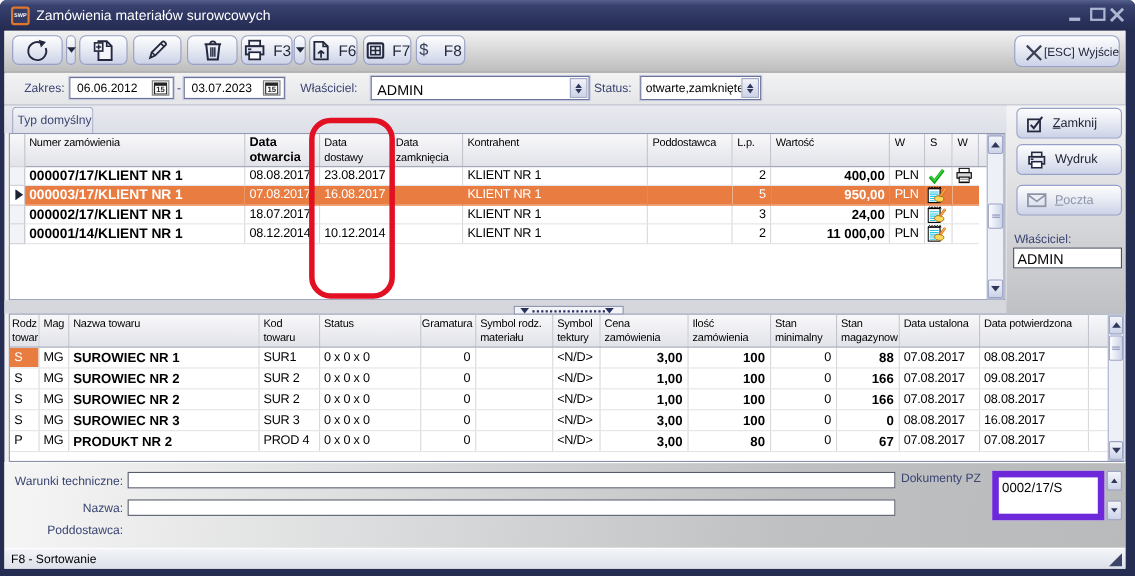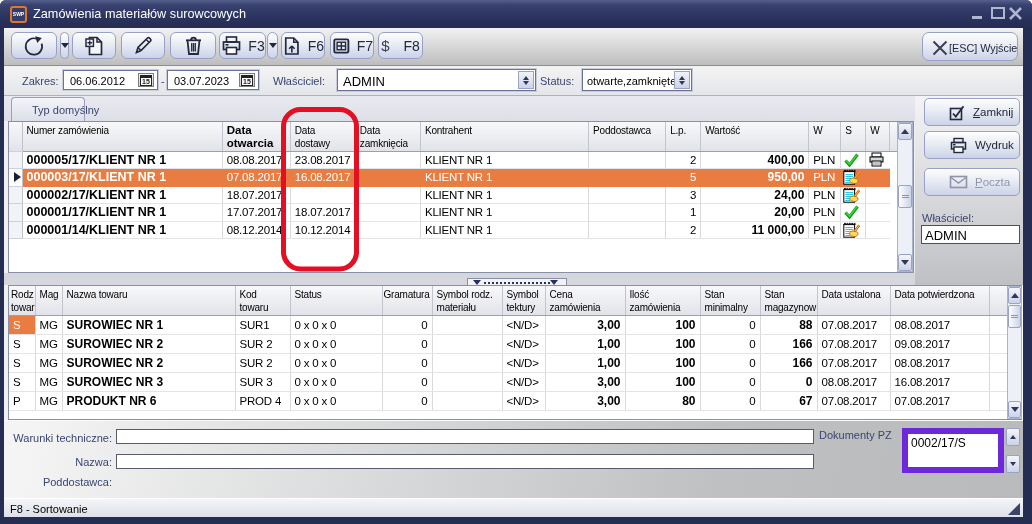--- a/index.html
+++ b/index.html
@@ -19,21 +19,21 @@
 #filter{position:absolute;left:4px;top:67px;width:1019px;height:29px;background:linear-gradient(#f3f3f4,#e4e5e8);border-bottom:1px solid #abb0c2}
 .flabel{position:absolute;top:75px;color:#3a4572;font-size:11px}
 .finput{position:absolute;top:70px;height:20px;background:#fff;border:1px solid #6a719a;box-shadow:0 0 0 1px #c8cbda}
 .calbtn{position:absolute;top:2px;width:16px;height:14px;background:linear-gradient(#f5f5f5,#cfcfcf);border:1px solid #7d7d7d;display:flex;align-items:center;justify-content:center}
 .spin{position:absolute;right:1px;top:1px;bottom:1px;width:16px;background:linear-gradient(#f2f3f8,#ccd3e6);border:1px solid #9aa3c4;display:flex;flex-direction:column;align-items:center;justify-content:center;gap:1px}
 .spin i{width:0;height:0;border-left:3px solid transparent;border-right:3px solid transparent}
 .spin .u{border-bottom:4px solid #30375c}
 .spin .d{border-top:4px solid #30375c}
 
 #tabstrip{position:absolute;left:4px;top:96px;width:1019px;height:25px;background:linear-gradient(#e9eaef,#dddfe8)}
-#tab1{position:absolute;left:11px;top:97px;width:74px;height:24px;border:1px solid #999fbc;border-bottom:none;border-radius:4px 4px 0 0;background:linear-gradient(#f3f4f8,#dcdfe9);color:#3a4572;font-size:11px;padding:6px 0 0 20px;white-space:nowrap}
+#tab1{position:absolute;left:11px;top:97px;width:74px;height:24px;border:1px solid #999fbc;border-bottom:none;border-radius:4px 4px 0 0;background:linear-gradient(#f3f4f8,#dcdfe9);color:#3a4572;font-size:11px;padding:6px 0 0 4px;white-space:nowrap}
 
 .gridbox{position:absolute;background:#fff;border:1px solid #8890a8}
 table{border-collapse:collapse;table-layout:fixed}
 td,th{overflow:hidden;white-space:nowrap;font-weight:normal;text-align:left;vertical-align:middle;padding:0 0 0 4px;font-size:11.5px;letter-spacing:-0.2px}
 .hd td{background:linear-gradient(#f8f8fa,#e2e3e9);border-right:1px solid #c3c5ce;border-bottom:1px solid #9aa0b2;vertical-align:top;padding-top:2px;height:29px;line-height:13px;font-size:10px}
 .hd td.nb{border-right:none}
 .r td{border-right:1px solid #d9d9dc;border-bottom:1px solid #e4e4e8;height:17.5px}
 .r2 td{border-right:1px solid #d9d9dc;border-bottom:1px solid #e4e4e8;height:19.2px}
 .r td.nb,.r2 td.nb{border-right:none}
 .num{text-align:right;padding:0 4px 0 0}
@@ -45,21 +45,21 @@
 .sel td.mk{background:#fff}
 
 .sb{position:absolute;background:#eef0f8;border:1px solid #aab2cc}
 .sbtn{position:absolute;left:0;width:100%;background:linear-gradient(#f4f5fa,#ccd3e8);border:1px solid #9aa3c4;border-radius:2px;display:flex;align-items:center;justify-content:center}
 .tri-u{width:0;height:0;border-left:4px solid transparent;border-right:4px solid transparent;border-bottom:5px solid #30375c}
 .tri-d{width:0;height:0;border-left:4px solid transparent;border-right:4px solid transparent;border-top:5px solid #30375c}
 .thumb{position:absolute;left:0;width:100%;background:linear-gradient(90deg,#fdfdfe,#ccd3e8);border:1px solid #9aa3c4;border-radius:2px;display:flex;align-items:center;justify-content:center;flex-direction:column;gap:1px}
 .thumb i{display:block;width:7px;height:1px;background:#8a93b8}
 
 #rpanel{position:absolute;left:915px;top:96px;width:108px;height:189px;background:linear-gradient(#f4f4f6,#bfc0c4)}
-.pbtn{position:absolute;left:924px;width:96px;height:28px;border:1px solid #96a0c8;border-radius:5px;background:linear-gradient(#fdfdfe,#e9ecf4 45%,#ccd3e8);box-shadow:inset 0 1px 0 #fff;display:flex;align-items:center;padding-left:24px;gap:7px;color:#1c2133;font-size:11.5px}
+.pbtn{position:absolute;left:924px;width:96px;height:28px;border:1px solid #96a0c8;border-radius:5px;background:linear-gradient(#fdfdfe,#e9ecf4 45%,#ccd3e8);box-shadow:inset 0 1px 0 #fff;display:flex;align-items:center;padding-left:8px;gap:7px;color:#1c2133;font-size:11.5px}
 
 #bpanel{position:absolute;left:4px;top:420px;width:1019px;height:78px;background:linear-gradient(98deg,#f4f4f4 2%,#d8d9da 38%,#bfc0c2 70%,#b9babc 100%);border-top:1px solid #fbfbfb}
 .blabel{position:absolute;color:#3a4572;font-size:11px;text-align:right}
 .binput{position:absolute;left:116px;width:698px;height:15px;background:#fff;border:1px solid #565c6b}
 
 #status{position:absolute;left:4px;top:498px;width:1019px;height:19px;background:linear-gradient(#f3f5f9,#dde0e9);border-top:1px solid #fff}
 svg{display:block}
 </style></head>
 <body>
 <div id="win"></div>
@@ -215,21 +215,21 @@
           <td>Poddostawca</td>
           <td>L.p.</td>
           <td>Wartość</td>
           <td>W</td>
           <td>S</td>
           <td>W</td>
           <td class="nb"></td>
         </tr>
 <tr class="r">
           <td class="mk"></td>
-          <td class="nm">000005/17/KLIENT NR 1</td>
+          <td class="nm">000007/17/KLIENT NR 1</td>
           <td>08.08.2017</td>
           <td>23.08.2017</td>
           <td></td>
           <td>KLIENT NR 1</td>
           <td></td>
           <td class="num">2</td>
           <td class="num b">400,00</td>
           <td>PLN</td>
           <td style="padding:0 0 0 2px">
             <svg width="17" height="16" viewBox="0 0 17 16">
@@ -285,39 +285,20 @@
           <td class="num b">24,00</td>
           <td>PLN</td>
           <td style="padding:0 0 0 2px">
             <svg width="17" height="16" viewBox="0 0 17 16">
               <rect x="0.8" y="2.6" width="10.8" height="12.6" fill="#fff" stroke="#000" stroke-width="1"></rect>
               <path d="M2.3 5.5h8M2.3 7.5h8M2.3 9.5h8M2.3 11.5h8M2.3 13.5h5" stroke="#28c8e8" stroke-width="1"></path>
               <path d="M0.8 2.6 l1.2-1.7 1.2 1.7 1.2-1.7 1.2 1.7 1.2-1.7 1.2 1.7 1.2-1.7 1.2 1.7 1.2-1.7 1 1.7" fill="none" stroke="#000" stroke-width="0.9"></path>
               <path d="M16.2 3.2 L11 10.2" stroke="#d86810" stroke-width="2.4"></path>
               <path d="M16.4 3 L12 9" stroke="#f8b858" stroke-width="1"></path>
               <path d="M8.2 9.3 c-2.2 0.8-2 3.3 0 4.4 c2.6 1.4 5.6 1 6.6-0.8 c0.9-1.6-0.4-3.1-2.2-3.3 l-2.4-0.6 z" fill="#ffd85e" stroke="#a07010" stroke-width="0.9"></path>
-            </svg>
-          </td>
-          <td class="nb"></td>
-        </tr>
-<tr class="r">
-          <td class="mk"></td>
-          <td class="nm">000001/17/KLIENT NR 1</td>
-          <td>17.07.2017</td>
-          <td>18.07.2017</td>
-          <td></td>
-          <td>KLIENT NR 1</td>
-          <td></td>
-          <td class="num">1</td>
-          <td class="num b">20,00</td>
-          <td>PLN</td>
-          <td style="padding:0 0 0 2px">
-            <svg width="17" height="16" viewBox="0 0 17 16">
-              <path d="M2.5 8.5 L6.5 13 L14.5 2.5" fill="none" stroke="#0fa00f" stroke-width="3.2"></path>
-              <path d="M2.8 8.2 L6.6 12.2 L14 2.6" fill="none" stroke="#3fd43f" stroke-width="1.4"></path>
             </svg>
           </td>
           <td class="nb"></td>
         </tr>
 <tr class="r">
           <td class="mk"></td>
           <td class="nm">000001/14/KLIENT NR 1</td>
           <td>08.12.2014</td>
           <td>10.12.2014</td>
           <td></td>
@@ -457,21 +438,21 @@
           <td class="num b">100</td>
           <td class="num">0</td>
           <td class="num b">0</td>
           <td>08.08.2017</td>
           <td>16.08.2017</td>
           <td class="nb"></td>
         </tr>
 <tr class="r2">
           <td>P</td>
           <td>MG</td>
-          <td class="b">PRODUKT NR 6</td>
+          <td class="b">PRODUKT NR 2</td>
           <td>PROD 4</td>
           <td>0 x 0 x 0</td>
           <td class="num">0</td>
           <td></td>
           <td>&lt;N/D&gt;</td>
           <td class="num b">3,00</td>
           <td class="num b">80</td>
           <td class="num">0</td>
           <td class="num b">67</td>
           <td>07.08.2017</td>

